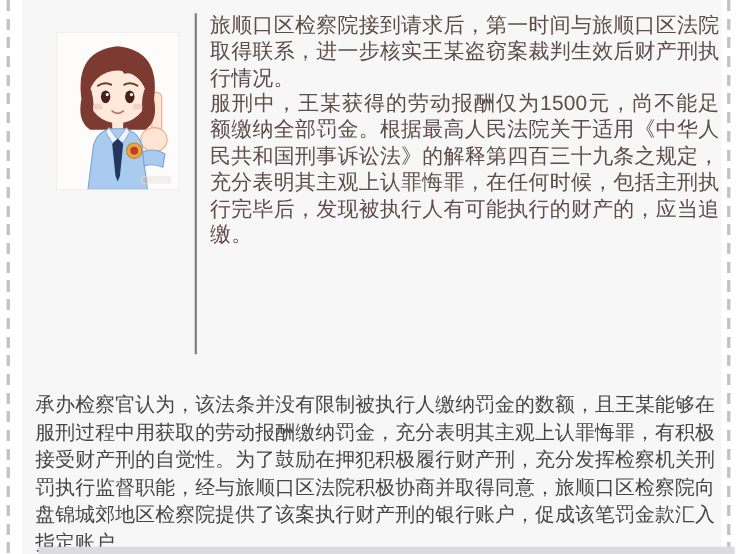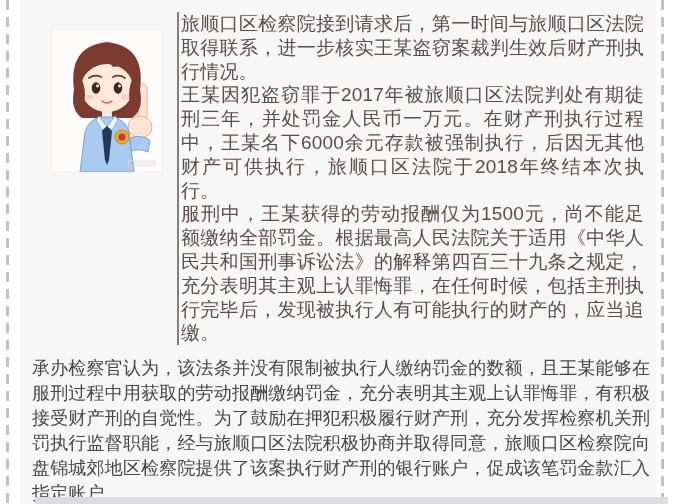--- a/index.html
+++ b/index.html
@@ -38,21 +38,21 @@
     position:absolute;left:32px;top:18px;width:110px;height:142px;
     background:var(--avatar-bg);
     box-shadow:0 0 0 1px rgba(0,0,0,0.03);
   }
   .quote-divider{
     width:2px;flex:none;align-self:stretch;
     background:var(--divider);
   }
   .quote-text{
     width:463px;
-    padding-left:2px;
+    padding-left:12px;
     font-size:19px;line-height:23.8px;letter-spacing:0.2px;
     color:var(--quote-text);
     text-align:justify;text-justify:inter-ideograph;
   }
   .quote-text p{margin:0;}
   .body-section{
     position:absolute;left:12px;top:356px;width:618px;
   }
   .body-section p{
     margin:0;
@@ -121,21 +121,20 @@
           <g opacity="0.45">
             <rect x="76" y="130" width="28" height="7" rx="2" fill="#e4e0dc"></rect>
             <circle cx="80" cy="133.5" r="2.4" fill="#d9b08c"></circle>
           </g>
         </svg>
       </div>
     </div>
     <div class="quote-divider"></div>
     <div class="quote-text">
       <p>旅顺口区检察院接到请求后，第一时间与旅顺口区法院取得联系，进一步核实王某盗窃案裁判生效后财产刑执行情况。</p>
-      <p>王某因犯盗窃罪于2017年被旅顺口区法院判处有期徒刑三年，并处罚金人民币一万元。在财产刑执行过程中，王某名下6000余元存款被强制执行，后因无其他财产可供执行，旅顺口区法院于2018年终结本次执行。</p>
       <p>服刑中，王某获得的劳动报酬仅为1500元，尚不能足额缴纳全部罚金。根据最高人民法院关于适用《中华人民共和国刑事诉讼法》的解释第四百三十九条之规定，充分表明其主观上认罪悔罪，在任何时候，包括主刑执行完毕后，发现被执行人有可能执行的财产的，应当追缴。</p>
     </div>
   </div>
 
   <div class="body-section">
     <p>承办检察官认为，该法条并没有限制被执行人缴纳罚金的数额，且王某能够在服刑过程中用获取的劳动报酬缴纳罚金，充分表明其主观上认罪悔罪，有积极接受财产刑的自觉性。为了鼓励在押犯积极履行财产刑，充分发挥检察机关刑罚执行监督职能，经与旅顺口区法院积极协商并取得同意，旅顺口区检察院向盘锦城郊地区检察院提供了该案执行财产刑的银行账户，促成该笔罚金款汇入指定账户。</p>
   </div>
 
 </div>
 

